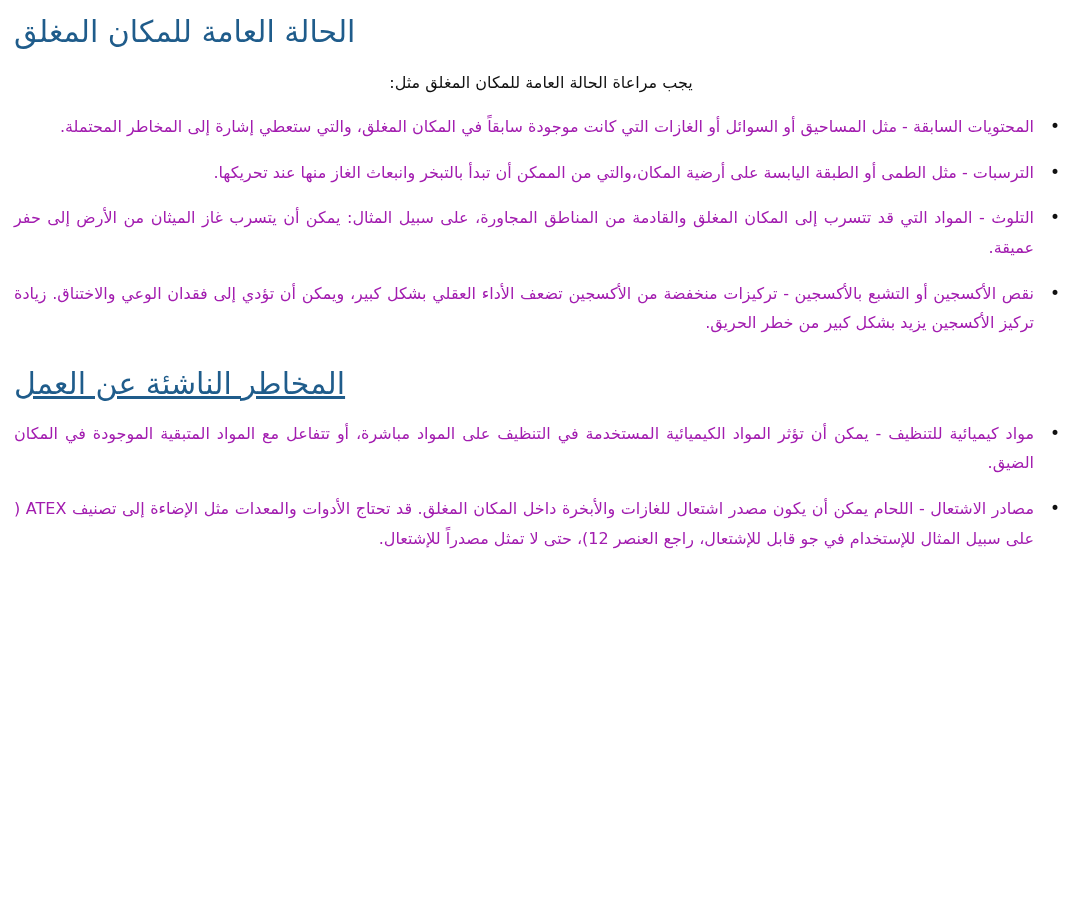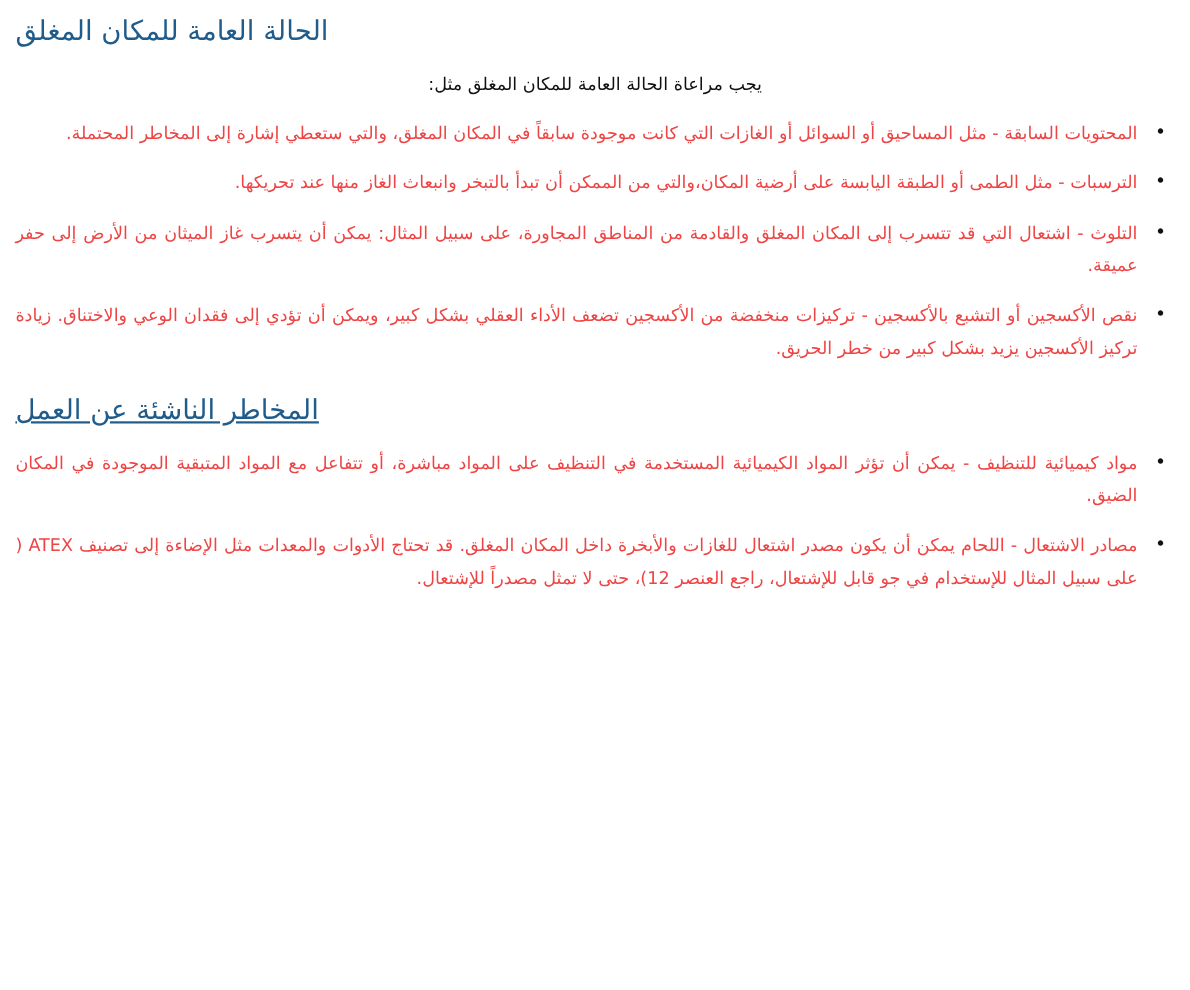--- a/index.html
+++ b/index.html
@@ -14,21 +14,21 @@
     color: #1a1a1a;
     direction: rtl;
   }
   .page {
     width: 1082px;
     box-sizing: border-box;
     padding: 6px 14px 10px 14px;
   }
   h2.section-title {
     color: #1f5c8b;
-    font-size: 25px;
+    font-size: 30px;
     font-weight: normal;
     text-align: left;
     margin: 6px 0 18px 0;
     line-height: 1.3;
     direction: rtl;
   }
   h2.section-title.second {
     margin-top: 26px;
     margin-bottom: 16px;
     text-decoration: underline;
@@ -46,21 +46,21 @@
     padding: 0;
   }
   ul.bullets > li {
     position: relative;
     font-size: 16px;
     line-height: 1.85;
     margin: 0 0 16px 0;
     padding-right: 34px;
     text-align: justify;
     text-justify: inter-word;
-    color: #ef4444;
+    color: #a21caf;
   }
   ul.bullets > li::before {
     content: "\2022";
     position: absolute;
     right: 8px;
     top: -1px;
     font-size: 17px;
     line-height: 1.85;
     color: #111111;
   }
@@ -70,21 +70,21 @@
 
 <div class="page">
 
   <h2 class="section-title">الحالة العامة للمكان المغلق</h2>
 
   <p class="intro">يجب مراعاة الحالة العامة للمكان المغلق مثل:</p>
 
   <ul class="bullets">
     <li>المحتويات السابقة - مثل المساحيق أو السوائل أو الغازات التي كانت موجودة سابقاً في المكان المغلق، والتي ستعطي إشارة إلى المخاطر المحتملة.</li>
     <li>الترسبات - مثل الطمى أو الطبقة اليابسة على أرضية المكان،والتي من الممكن أن تبدأ بالتبخر وانبعاث الغاز منها عند تحريكها.</li>
-    <li>التلوث - اشتعال التي قد تتسرب إلى المكان المغلق والقادمة من المناطق المجاورة، على سبيل المثال: يمكن أن يتسرب غاز الميثان من الأرض إلى حفر عميقة.</li>
+    <li>التلوث - المواد التي قد تتسرب إلى المكان المغلق والقادمة من المناطق المجاورة، على سبيل المثال: يمكن أن يتسرب غاز الميثان من الأرض إلى حفر عميقة.</li>
     <li>نقص الأكسجين أو التشبع بالأكسجين - تركيزات منخفضة من الأكسجين تضعف الأداء العقلي بشكل كبير، ويمكن أن تؤدي إلى فقدان الوعي والاختناق. زيادة تركيز الأكسجين يزيد بشكل كبير من خطر الحريق.</li>
   </ul>
 
   <h2 class="section-title second">المخاطر الناشئة عن العمل</h2>
 
 
   <ul class="bullets">
     <li>مواد كيميائية للتنظيف - يمكن أن تؤثر المواد الكيميائية المستخدمة في التنظيف على المواد مباشرة، أو تتفاعل مع المواد المتبقية الموجودة في المكان الضيق.</li>
     <li>مصادر الاشتعال - اللحام يمكن أن يكون مصدر اشتعال للغازات والأبخرة داخل المكان المغلق. قد تحتاج الأدوات والمعدات مثل الإضاءة إلى تصنيف ATEX ( على سبيل المثال للإستخدام في جو قابل للإشتعال، راجع العنصر 12)، حتى لا تمثل مصدراً للإشتعال.</li>
   </ul>

